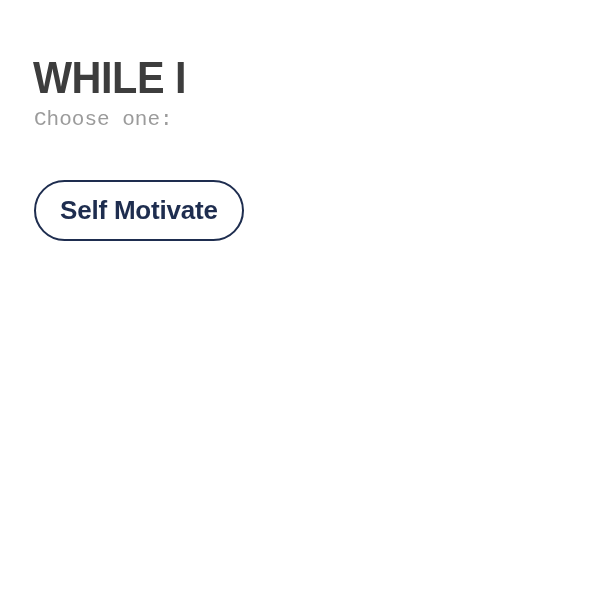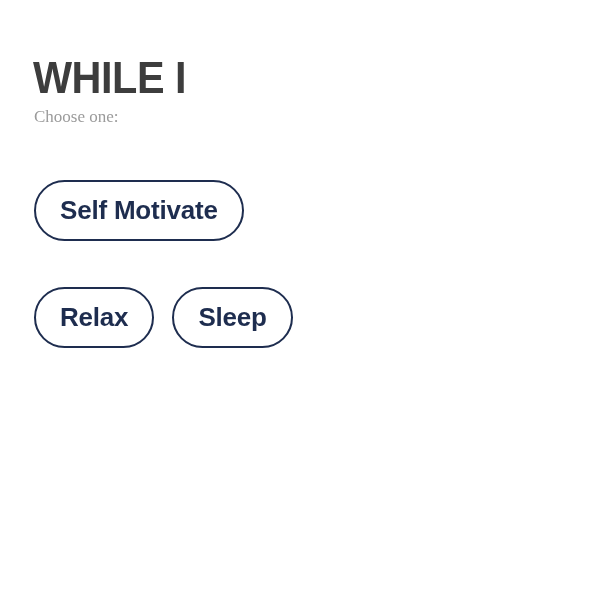--- a/index.html
+++ b/index.html
@@ -32,22 +32,22 @@
     color: #3d3d3d;
     line-height: 1.15;
     white-space: nowrap;
     transform: scaleX(0.92);
     transform-origin: left center;
   }
   .subtitle {
     position: absolute;
     left: 34px;
     top: 107px;
-    font-family: Liberation Serif, serif;
-    font-size: 17px;
+    font-family: Liberation Mono, monospace;
+    font-size: 21px;
     font-weight: normal;
     color: #9b9b9b;
     line-height: 1.2;
     white-space: nowrap;
   }
   .choices {
     position: absolute;
     left: 34px;
     top: 180px;
     width: 545px;
@@ -99,24 +99,16 @@
 
     <div class="choice-row">
       <button class="choice-chip">
         <span class="chip-label">Self Motivate</span>
       </button>
     </div>
 
     <div class="choice-row">
     </div>
 
-    <div class="choice-row">
-      <button class="choice-chip">
-        <span class="chip-label">Relax</span>
-      </button>
-      <button class="choice-chip">
-        <span class="chip-label">Sleep</span>
-      </button>
-    </div>
 
   </div>
 
 </div>
 
 </body></html>

